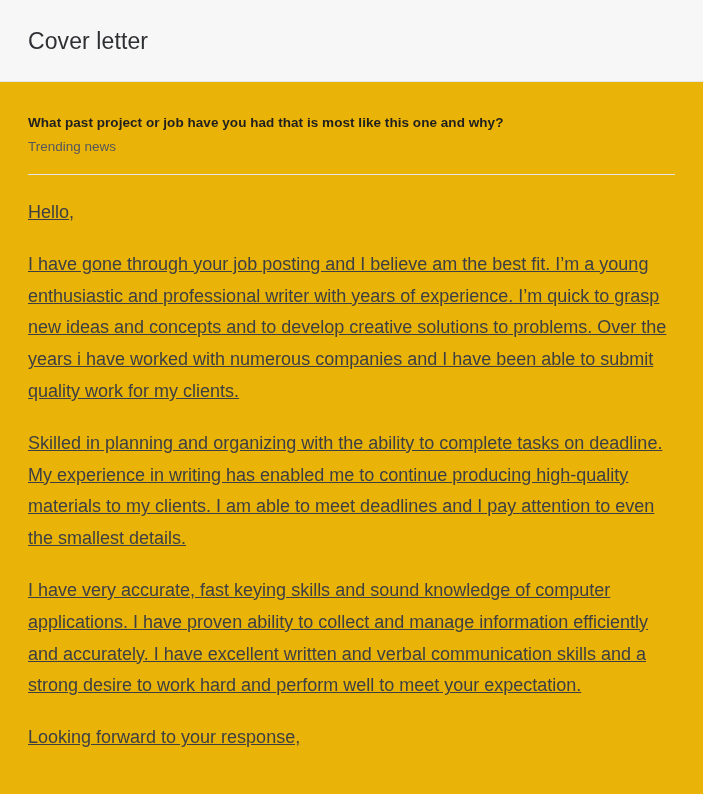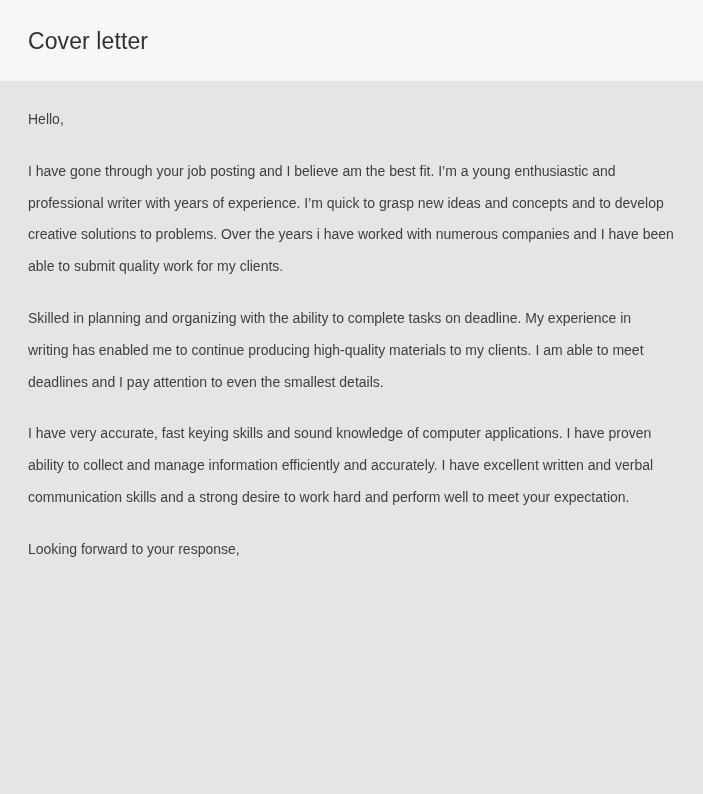--- a/index.html
+++ b/index.html
@@ -11,21 +11,21 @@
     height: 794px;
     background: #ffffff;
     font-family: "Liberation Sans", sans-serif;
     -webkit-font-smoothing: antialiased;
     overflow: hidden;
   }
   .page {
     width: 703px;
     height: 794px;
     position: relative;
-    background: #e5e5e5;
+    background: #eab308;
     box-sizing: border-box;
   }
   
   .header {
     height: 82px;
     background: #f7f7f7;
     border-bottom: 1px solid #e6e6e6;
     box-sizing: border-box;
     display: flex;
     align-items: center;
@@ -64,42 +64,47 @@
     font-weight: 400;
     color: #55575b;
     line-height: 20px;
     margin: 0;
   }
   
   .letter-body {
     padding-top: 22px;
   }
   .letter-para {
-    font-size: 14px;
+    font-size: 18px;
     color: #3d3f42;
     line-height: 31.8px;
     margin: 0 0 20px 0;
     max-width: 652px;
+    text-decoration: underline;
   }
   .letter-para:last-child {
     margin-bottom: 0;
   }
 </style>
 </head>
 <body>
 
 <div class="page">
 
   <div class="header">
     <div class="header-title">Cover letter</div>
   </div>
 
   <div class="content">
 
 
+    <div class="qa-block">
+      <p class="qa-question">What past project or job have you had that is most like this one and why?</p>
+      <p class="qa-answer">Trending news</p>
+    </div>
 
     <div class="letter-body">
       <p class="letter-para">Hello,</p>
       <p class="letter-para">I have gone through your job posting and I believe am the best fit. I’m a young enthusiastic and professional writer with years of experience. I’m quick to grasp new ideas and concepts and to develop creative solutions to problems. Over the years i have worked with numerous companies and I have been able to submit quality work for my clients.</p>
       <p class="letter-para">Skilled in planning and organizing with the ability to complete tasks on deadline. My experience in writing has enabled me to continue producing high-quality materials to my clients. I am able to meet deadlines and I pay attention to even the smallest details.</p>
       <p class="letter-para">I have very accurate, fast keying skills and sound knowledge of computer applications. I have proven ability to collect and manage information efficiently and accurately. I have excellent written and verbal communication skills and a strong desire to work hard and perform well to meet your expectation.</p>
       <p class="letter-para">Looking forward to your response,</p>
 
     </div>
 

